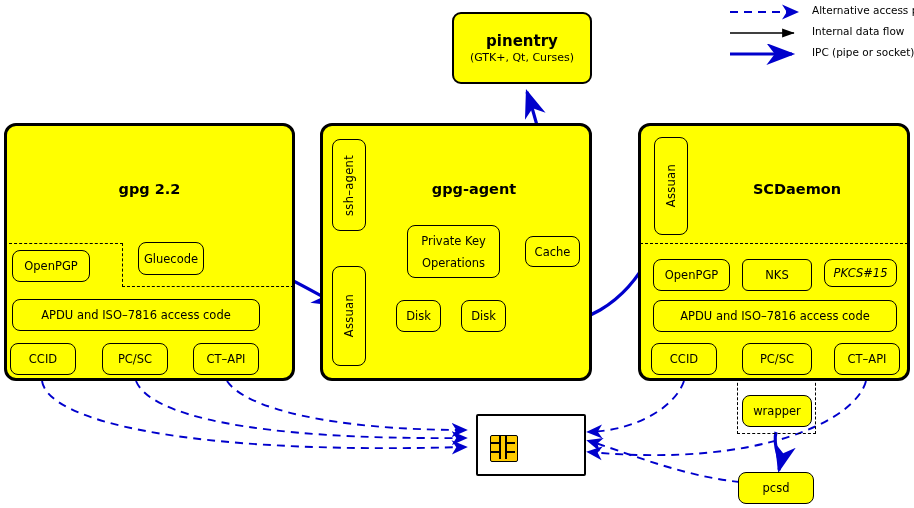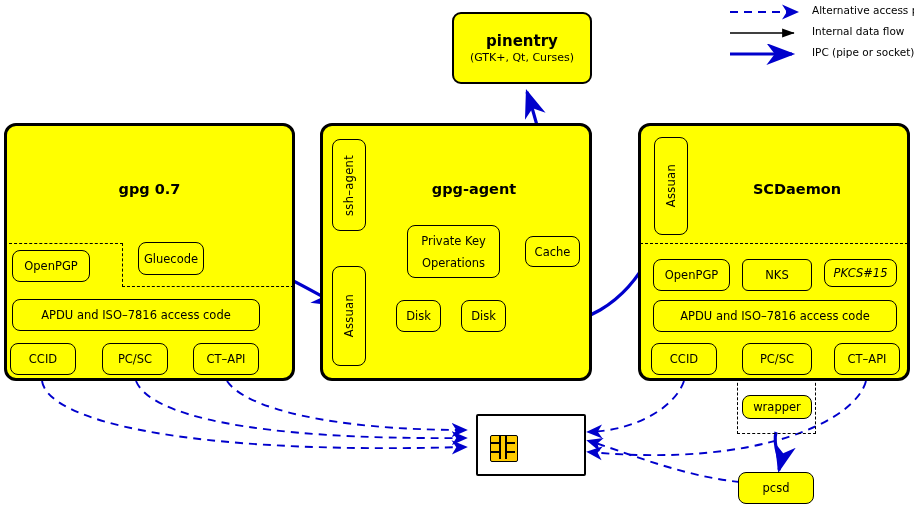--- a/index.html
+++ b/index.html
@@ -173,21 +173,21 @@
       <span class="leg-label">IPC (pipe or socket)</span>
     </div>
   </div>
 
   <div class="box" style="left:452px;top:12px;width:140px;height:72px;flex-direction:column;gap:1px;align-items:center;">
     <div style="font-weight:bold;font-size:15px;">pinentry</div>
     <div style="font-size:11px;">(GTK+, Qt, Curses)</div>
   </div>
 
   <div class="box panel" style="left:4px;top:123px;width:291px;height:258px;">
-    <div class="panel-title" style="left:0;top:55px;">gpg 0.7</div>
+    <div class="panel-title" style="left:0;top:55px;">gpg 2.2</div>
   </div>
 
   <div class="dashed-region">
     <div class="dline-h" style="left:4px;top:243px;width:119px;"></div>
     <div class="dline-v" style="left:122px;top:243px;height:44px;"></div>
     <div class="dline-h" style="left:122px;top:286px;width:172px;"></div>
   </div>
 
   <div class="box sub" style="left:12px;top:250px;width:78px;height:32px;">
     <span>OpenPGP</span>
@@ -258,21 +258,21 @@
     <span>CCID</span>
   </div>
   <div class="box sub" style="left:742px;top:343px;width:70px;height:32px;">
     <span>PC/SC</span>
   </div>
   <div class="box sub" style="left:834px;top:343px;width:66px;height:32px;">
     <span>CT–API</span>
   </div>
 
   <div class="dash-box" style="left:737px;top:378px;width:79px;height:56px;"></div>
-  <div class="box sub" style="left:742px;top:395px;width:70px;height:24px;">
+  <div class="box sub" style="left:742px;top:395px;width:70px;height:32px;">
     <span>wrapper</span>
   </div>
 
   <div class="box sub" style="left:738px;top:472px;width:76px;height:32px;">
     <span>pcsd</span>
   </div>
 
   <div id="smartcard" style="left:476px;top:414px;width:110px;height:62px;">
     <div id="chip" style="left:12px;top:19px;width:26px;height:25px;">
       <div class="cl" style="left:0;top:6px;width:10px;height:2px;"></div>

